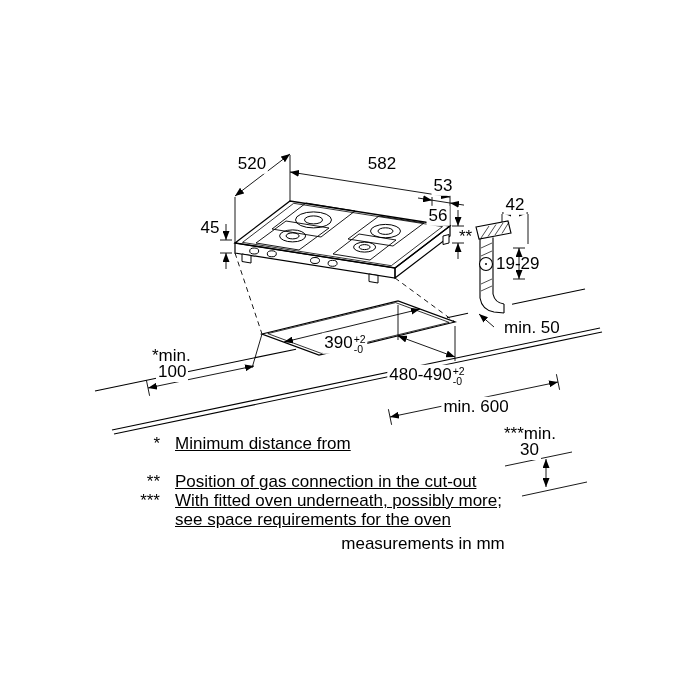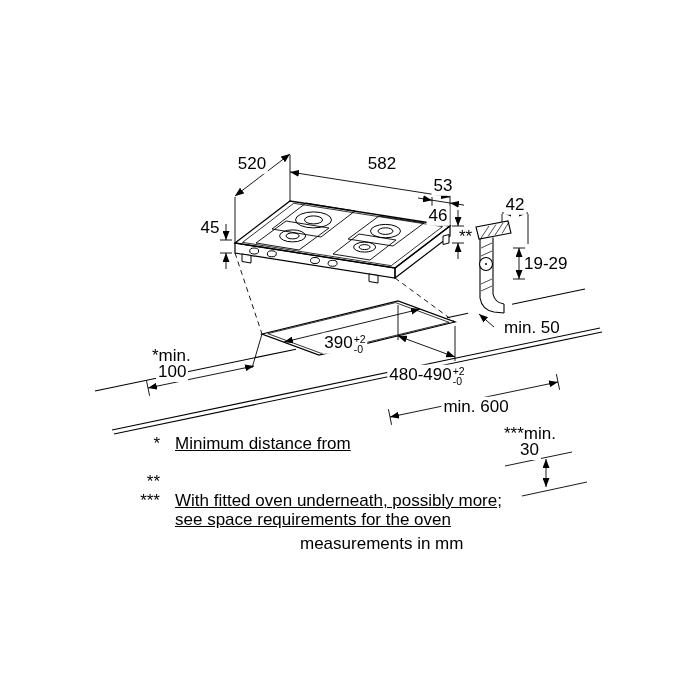--- a/index.html
+++ b/index.html
@@ -6,21 +6,21 @@
   #page{position:relative;width:700px;height:700px;background:#fff;overflow:hidden;
         font-family:"Liberation Sans",sans-serif;color:#000;}
   #art{position:absolute;left:0;top:0;}
   .lbl{position:absolute;font:17px/1.2 "Liberation Sans",sans-serif;color:#000;white-space:nowrap;}
   .ctr{transform:translate(-50%,-50%);}
   .bgw{background:#fff;padding:0 2px;}
   .tol{display:inline-flex;flex-direction:column;justify-content:center;
        font-size:10.5px;line-height:10px;vertical-align:middle;margin-left:1px;}
   .fnm{position:absolute;width:40px;text-align:right;font:17px/1.2 "Liberation Sans",sans-serif;}
   .fnt{position:absolute;font:17px/1.2 "Liberation Sans",sans-serif;white-space:nowrap;text-decoration:underline;}
-  .footer{position:absolute;width:246px;text-align:left;font:17px/1.2 "Liberation Sans",sans-serif;}
+  .footer{position:absolute;width:246px;text-align:center;font:17px/1.2 "Liberation Sans",sans-serif;}
   svg path, svg line, svg ellipse, svg circle{vector-effect:none;}
 </style>
 </head>
 <body>
 
 <div id="page">
 
   <svg id="art" width="700" height="700" viewBox="0 0 700 700">
     <defs>
       <marker id="arr" markerWidth="9" markerHeight="7" refX="9" refY="3.5" orient="auto-start-reverse" markerUnits="userSpaceOnUse">
@@ -146,24 +146,24 @@
       <path marker-start="url(#arr)" marker-end="url(#arr)" d="M546,459 L546,487"></path>
       <path d="M505,466 L572,452"></path>
       <path d="M522,496 L587,482"></path>
     </g>
   </svg>
 
   <span class="lbl ctr bgw" style="left:252px;top:164px">520</span>
   <span class="lbl ctr bgw" style="left:382px;top:164px">582</span>
   <span class="lbl ctr bgw" style="left:443px;top:186px">53</span>
   <span class="lbl ctr bgw" style="left:210px;top:228px">45</span>
-  <span class="lbl ctr bgw" style="left:438px;top:216px">46</span>
+  <span class="lbl ctr bgw" style="left:438px;top:216px">56</span>
   <span class="lbl ctr bgw" style="left:515px;top:205px">42</span>
   <span class="lbl" style="left:459px;top:227px">**</span>
-  <span class="lbl" style="left:524px;top:254px">19-29</span>
+  <span class="lbl" style="left:496px;top:254px">19-29</span>
   <span class="lbl" style="left:504px;top:318px">min. 50</span>
 
   <span class="lbl ctr bgw" style="left:345px;top:343px"><span>390</span><span class="tol">
         <span>+2</span>
         <span>-0</span>
       </span></span>
 
   <span class="lbl bgw" style="left:150px;top:346px">*min.</span>
   <span class="lbl bgw" style="left:156px;top:362px">100</span>
 
@@ -173,19 +173,20 @@
       </span></span>
 
   <span class="lbl ctr bgw" style="left:476px;top:407px">min. 600</span>
   <span class="lbl bgw" style="left:502px;top:424px">***min.</span>
   <span class="lbl bgw" style="left:518px;top:440px">30</span>
 
   <span class="fnm" style="left:120px;top:434px">*</span>
   <span class="fnt" style="left:175px;top:434px">Minimum distance from</span>
 
   <span class="fnm" style="left:120px;top:472px">**</span>
+  <span class="fnt" style="left:175px;top:472px">Position of gas connection in the cut-out</span>
 
   <span class="fnm" style="left:120px;top:491px">***</span>
   <span class="fnt" style="left:175px;top:491px">With fitted oven underneath, possibly more;</span>
   <span class="fnt" style="left:175px;top:510px">see space requirements for the oven</span>
 
   <span class="footer" style="left:300px;top:534px">measurements in mm</span>
 </div>
 
 </body></html>

